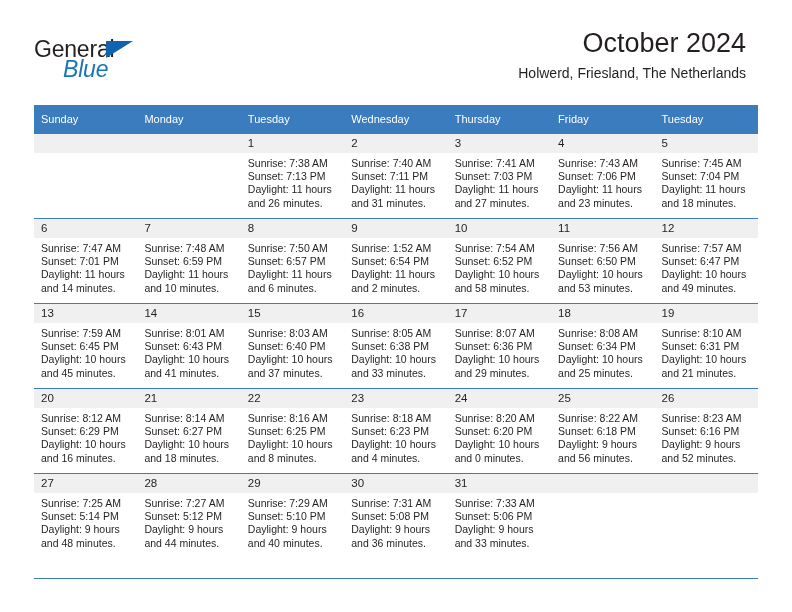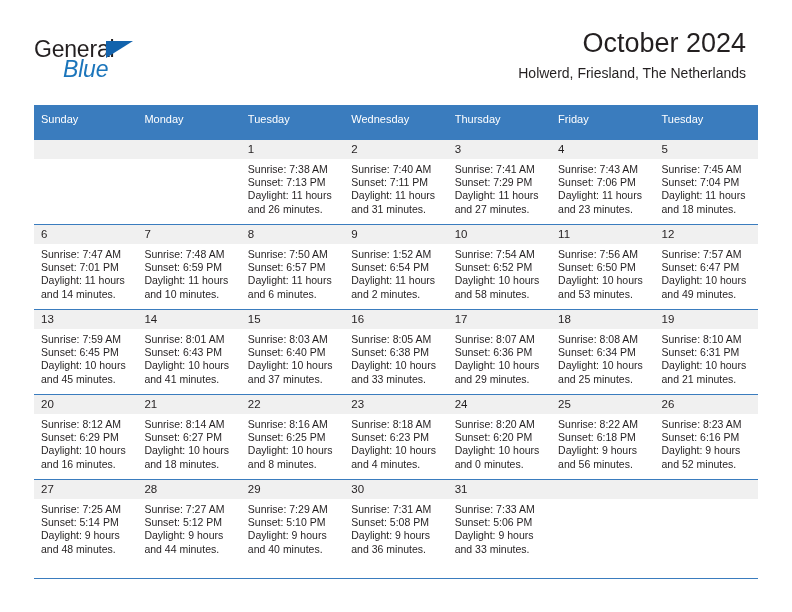--- a/index.html
+++ b/index.html
@@ -93,21 +93,21 @@
     width: 724px;
     border-collapse: collapse;
     table-layout: fixed;
   }
   .calendar th {
     background: #3a7cbe;
     color: #ffffff;
     font-size: 11px;
     font-weight: normal;
     text-align: left;
-    padding: 5px 0 11px 7px;
+    padding: 5px 0 5px 7px;
     height: 18px;
     border: none;
   }
   .calendar td {
     vertical-align: top;
     padding: 0;
     border: none;
     border-top: 1px solid #3a7cbe;
     width: 103.43px;
   }
@@ -212,21 +212,21 @@
               <div>Sunrise: 7:40 AM</div>
               <div>Sunset: 7:11 PM</div>
               <div>Daylight: 11 hours</div>
               <div>and 31 minutes.</div>
             </div>
           </td>
           <td>
             <div class="daynum">3</div>
             <div class="cellbody">
               <div>Sunrise: 7:41 AM</div>
-              <div>Sunset: 7:29 PM</div>
+              <div>Sunset: 7:03 PM</div>
               <div>Daylight: 11 hours</div>
               <div>and 27 minutes.</div>
             </div>
           </td>
           <td>
             <div class="daynum">4</div>
             <div class="cellbody">
               <div>Sunrise: 7:43 AM</div>
               <div>Sunset: 7:06 PM</div>
               <div>Daylight: 11 hours</div>

